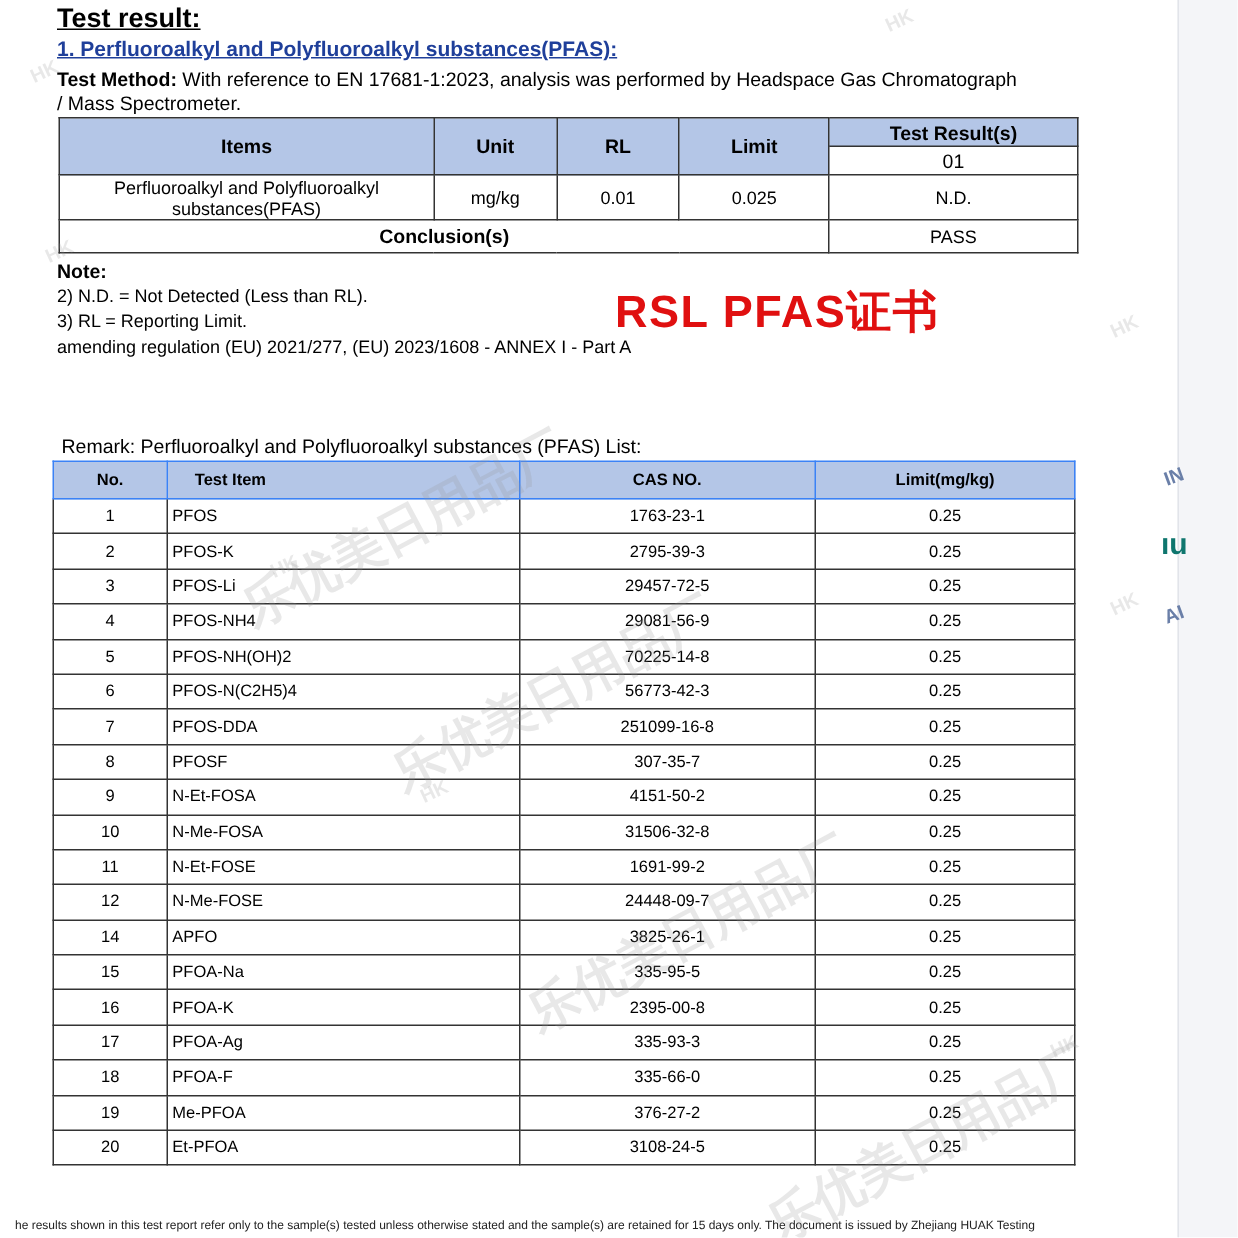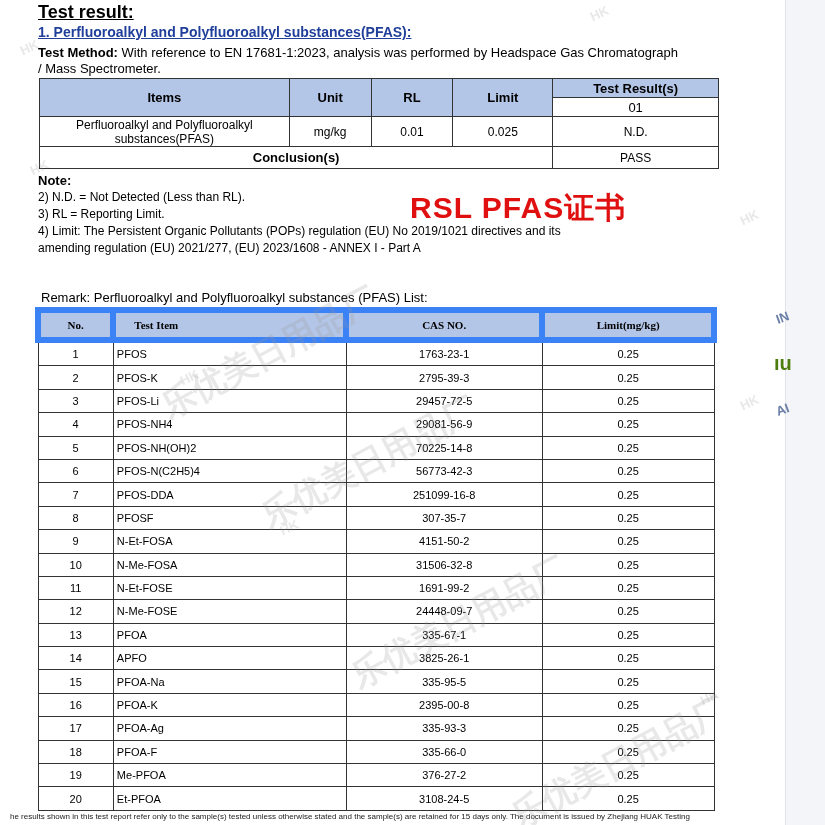--- a/index.html
+++ b/index.html
@@ -12,21 +12,21 @@
     .page {
       position: absolute; left: 0; top: 0; width: 785px; height: 582px;
       background: #ffffff;
     }
     .side-strip {
       position: absolute; left: 785px; top: 0; width: 40px; height: 825px;
       background: #f4f5f8; border-left: 1px solid #e2e4ea;
     }
     .side-strip .frag { position: absolute; color: #6a7fa8; font-weight: bold; font-size: 16px; }
     .side-strip .f1 { left: -10px; top: 310px; transform: rotate(-20deg); font-size: 13px; }
-    .side-strip .f2 { left: -12px; top: 352px; font-size: 20px; color: #4d7c0f; }
+    .side-strip .f2 { left: -12px; top: 352px; font-size: 20px; color: #0f766e; }
     .side-strip .f3 { left: -10px; top: 402px; transform: rotate(-20deg); font-size: 13px; }
 
     .title { position: absolute; left: 38px; top: 2px; font-size: 18px; font-weight: bold; text-decoration: underline; }
     .subtitle { position: absolute; left: 38px; top: 24px; font-size: 14px; font-weight: bold; color: #1f3f9a; text-decoration: underline; }
     .method { position: absolute; left: 38px; top: 45px; width: 640px; font-size: 13px; line-height: 16px; }
     .method b { font-weight: bold; }
 
     table { border-collapse: collapse; }
     .result-table { position: absolute; left: 39px; top: 78px; width: 680px; font-size: 12px; }
     .result-table td, .result-table th { border: 1px solid #333; text-align: center; padding: 0; }
@@ -34,21 +34,21 @@
     .result-table .sub { background: #fff; font-weight: normal; margin-left: 33px; }
 
     .notes { position: absolute; left: 38px; top: 172px; font-size: 12px; line-height: 17px; width: 620px; }
     .notes .nh { font-weight: bold; font-size: 13px; }
 
     .stamp { position: absolute; left: 410px; top: 188px; font-size: 30px; font-weight: bold; color: #e01010; letter-spacing: 1px; }
 
     .remark { position: absolute; left: 41px; top: 290px; font-size: 13px; }
 
     .list-table { position: absolute; left: 35px; top: 307px; width: 682px; font-size: 11px; }
-    .list-table th { background: #b4c6e7; font-weight: bold; font-size: 11px; height: 22px; border: 6px solid #3b82f6; font-family: Liberation Serif, serif; }
+    .list-table th { background: #b4c6e7; font-weight: bold; font-size: 11px; height: 22px; border: 1px solid #3b82f6; }
     .list-table td { border: 1px solid #333; height: 22.4px; padding: 0; }
     .list-table td.c { text-align: center; }
     .list-table td.l { text-align: left; padding-left: 3px; margin-top: 20px; }
 
     .footer { position: absolute; left: 10px; top: 812px; font-size: 8px; color: #222; white-space: nowrap; }
 
     .wm { position: absolute; color: rgba(150,150,150,0.22); font-weight: bold; pointer-events: none; white-space: nowrap; }
     .wm-cn { font-size: 34px; transform: rotate(-28deg); }
     .wm-hk { font-size: 13px; transform: rotate(-25deg); }
   </style>
@@ -93,21 +93,20 @@
       <td colspan="4" style="font-weight:bold; font-size:13px;">Conclusion(s)</td>
       <td>PASS</td>
     </tr>
   </tbody>
     </table>
 
   <div class="notes">
     <div class="nh">Note:</div>
     <div>2) N.D. = Not Detected (Less than RL).</div>
     <div>3) RL = Reporting Limit.</div>
-    <div>4) Limit: The Persistent Organic Pollutants (POPs) regulation (EU) No 2019/1021 directives and its</div>
     <div>amending regulation (EU) 2021/277, (EU) 2023/1608 - ANNEX I - Part A</div>
   </div>
 
   <div class="stamp">RSL PFAS证书</div>
 
   <div class="remark">Remark: Perfluoroalkyl and Polyfluoroalkyl substances (PFAS) List:</div>
 
   <table class="list-table">
     <colgroup>
       <col style="width:76px">
@@ -190,26 +189,20 @@
           <td class="c">1691-99-2</td>
           <td class="c">0.25</td>
         </tr>
         <tr>
           <td class="c">12</td>
           <td class="l">N-Me-FOSE</td>
           <td class="c">24448-09-7</td>
           <td class="c">0.25</td>
         </tr>
         <tr>
-          <td class="c">13</td>
-          <td class="l">PFOA</td>
-          <td class="c">335-67-1</td>
-          <td class="c">0.25</td>
-        </tr>
-        <tr>
           <td class="c">14</td>
           <td class="l">APFO</td>
           <td class="c">3825-26-1</td>
           <td class="c">0.25</td>
         </tr>
         <tr>
           <td class="c">15</td>
           <td class="l">PFOA-Na</td>
           <td class="c">335-95-5</td>
           <td class="c">0.25</td>

